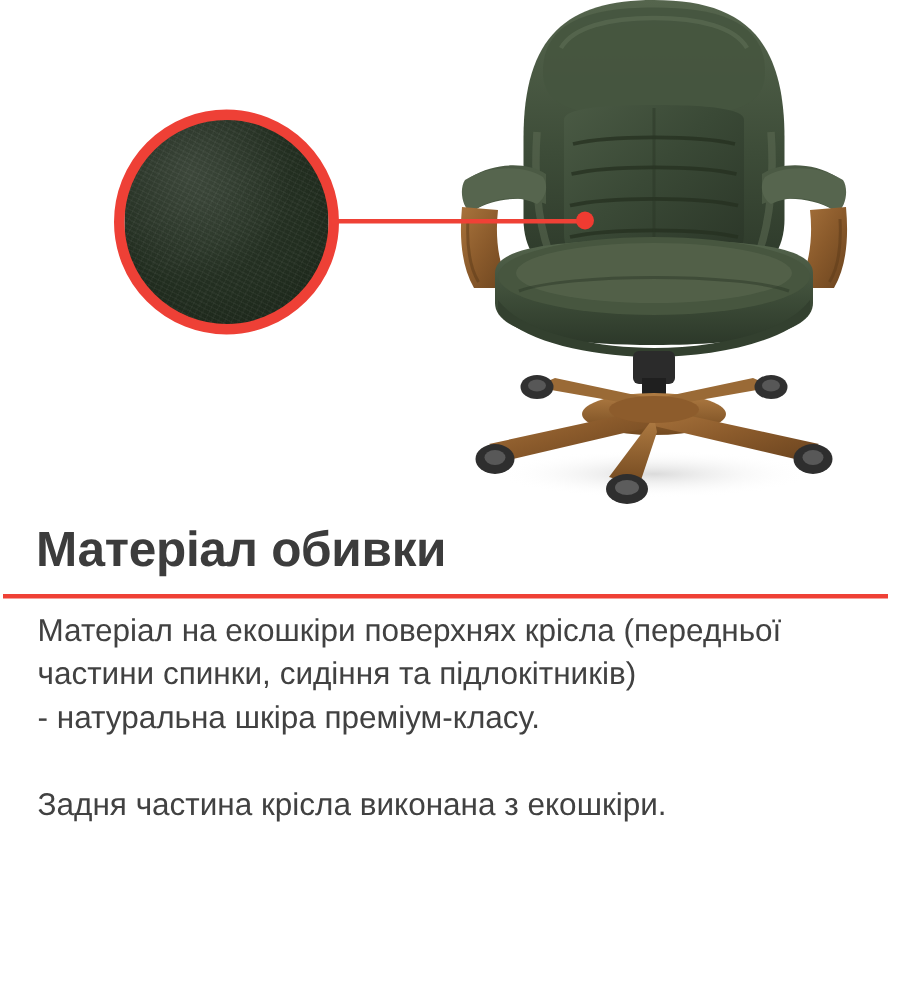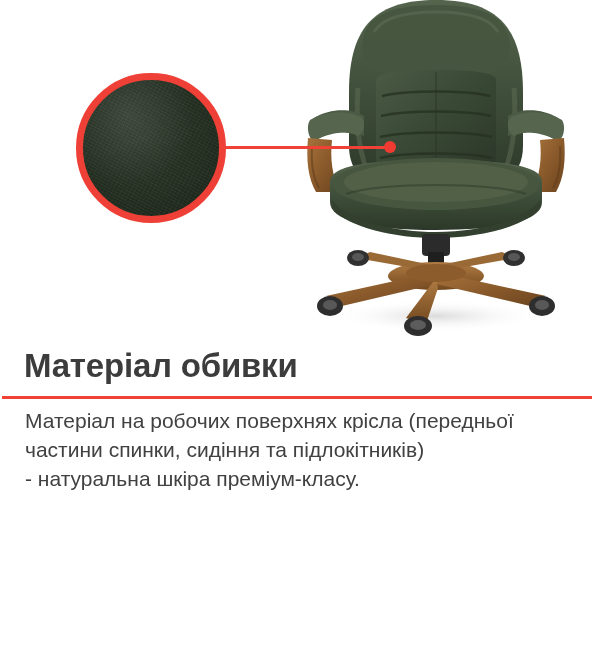--- a/index.html
+++ b/index.html
@@ -223,18 +223,19 @@
 
     <div class="leader-line"></div>
     <div class="leader-dot"></div>
   </div>
 
   <h2 class="section-title">Матеріал обивки</h2>
 
   <div class="title-rule"></div>
 
   <div class="body-copy">
-    <p>Матеріал на робочих поверхнях крісла (передньої
+    <p>Матеріал на екошкіри поверхнях крісла (передньої
 частини спинки, сидіння та підлокітників)
 - натуральна шкіра преміум-класу.</p>
+    <p>Задня частина крісла виконана з екошкіри.</p>
   </div>
 
 </div>
 
 </body></html>

